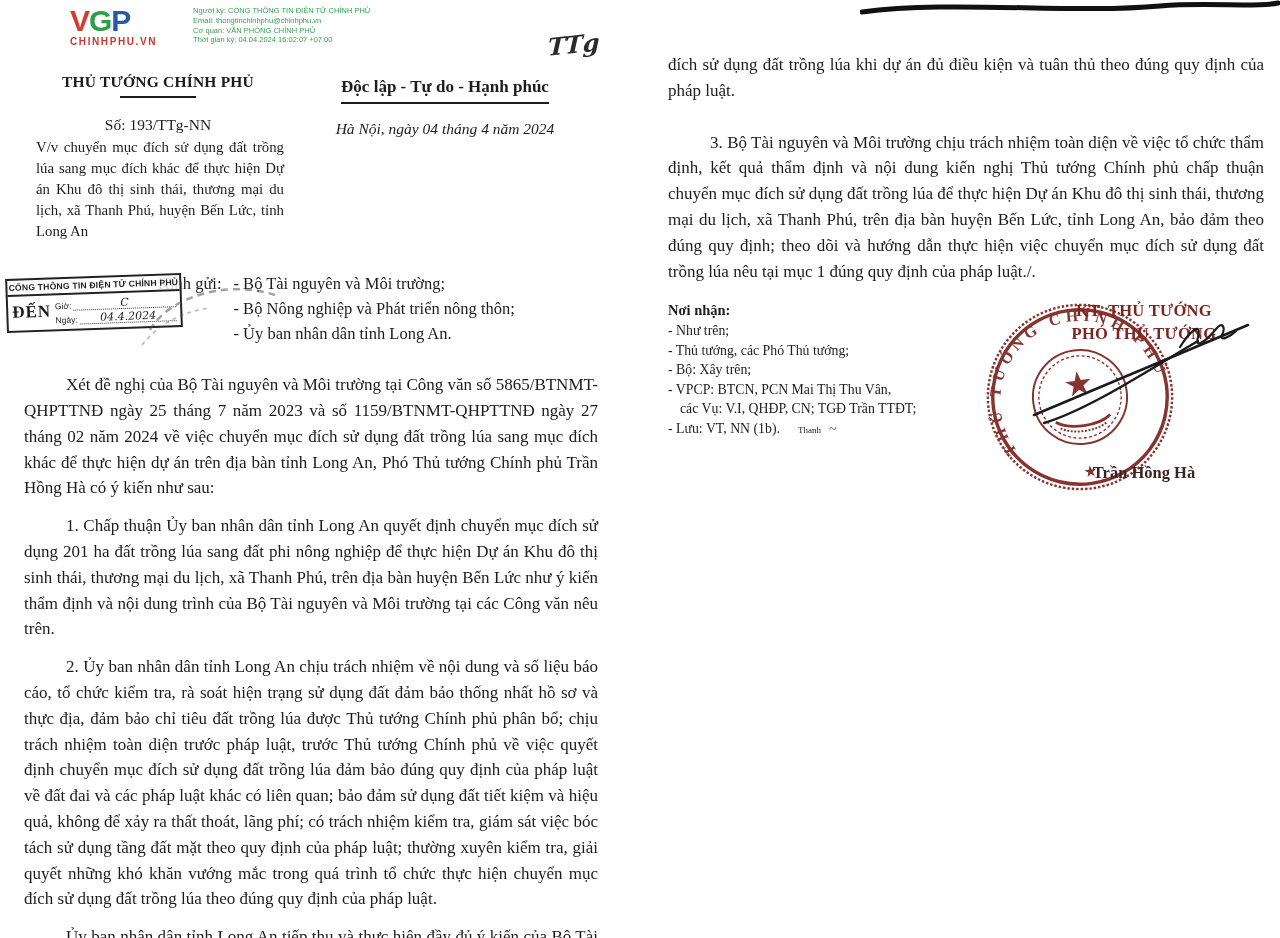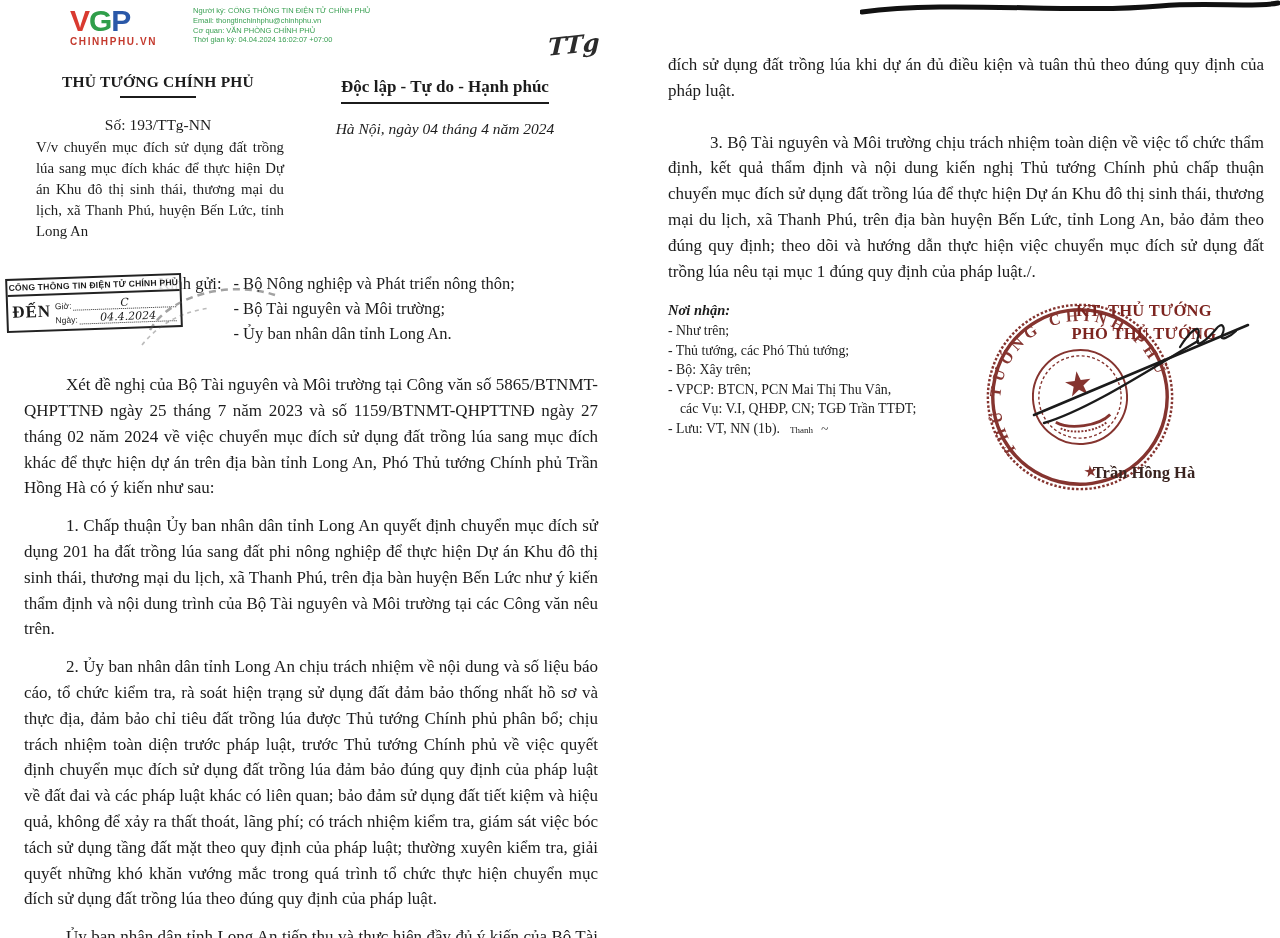--- a/index.html
+++ b/index.html
@@ -54,24 +54,24 @@
 
   
   .para{font-size:17px;line-height:25.8px;text-align:justify;text-indent:42px;margin:12px 0 0 0;}
   .pad-left{padding:0 22px 0 24px;}
   .pad-right{padding:0 16px 0 28px;}
   .no-indent{text-indent:0;}
 
   
   .bottom{position:relative;margin-top:16px;height:300px;}
   .noi-nhan{width:320px;font-size:13.8px;line-height:1.42;}
-  .nn-label{font-size:14.5px;font-weight:bold;font-style:italic;}
+  .nn-label{font-size:14.5px;font-weight:bold;}
   .nn-indent{margin-left:12px;}
   .nn-last{display:flex;align-items:baseline;}
-  .nn-annot{font-size:9px;margin-left:10px;color:#222;}
+  .nn-annot{font-size:9px;margin-left:18px;color:#222;}
   .nn-scribble{font-size:13px;margin-left:8px;font-style:italic;color:#222;}
 
   .sig-block{position:absolute;left:326px;top:0;width:300px;text-align:center;}
   .sig-head{font-size:16.5px;font-weight:bold;color:#7c2520;line-height:1.35;letter-spacing:.3px;}
   .sig-area{position:relative;height:118px;}
   .seal{position:absolute;left:-12px;top:-46px;opacity:.93;}
   .autograph{position:absolute;left:36px;top:-46px;}
   .sig-name{font-size:16.5px;font-weight:bold;color:#3a2420;position:relative;z-index:3;}
 
   .artifact{position:absolute;pointer-events:none;}
@@ -114,22 +114,22 @@
       <div class="hr">
         <div class="motto">Độc lập - Tự do - Hạnh phúc</div>
         <div class="bar" style="width:208px;"></div>
         <div class="place-date">Hà Nội, ngày 04 tháng 4 năm 2024</div>
       </div>
     </div>
 
     <div class="kinh-gui">
       <div>Kính gửi:</div>
       <div class="kg-list">
+        <div>- Bộ Tài nguyên và Môi trường;</div>
         <div>- Bộ Nông nghiệp và Phát triển nông thôn;</div>
-        <div>- Bộ Tài nguyên và Môi trường;</div>
         <div>- Ủy ban nhân dân tỉnh Long An.</div>
       </div>
     </div>
 
     <div class="stamp">
       <div class="stamp-title">CỔNG THÔNG TIN ĐIỆN TỬ CHÍNH PHỦ</div>
       <div class="stamp-body">
         <div class="stamp-den">ĐẾN</div>
         <div class="stamp-fields">
           <div class="stamp-field">

